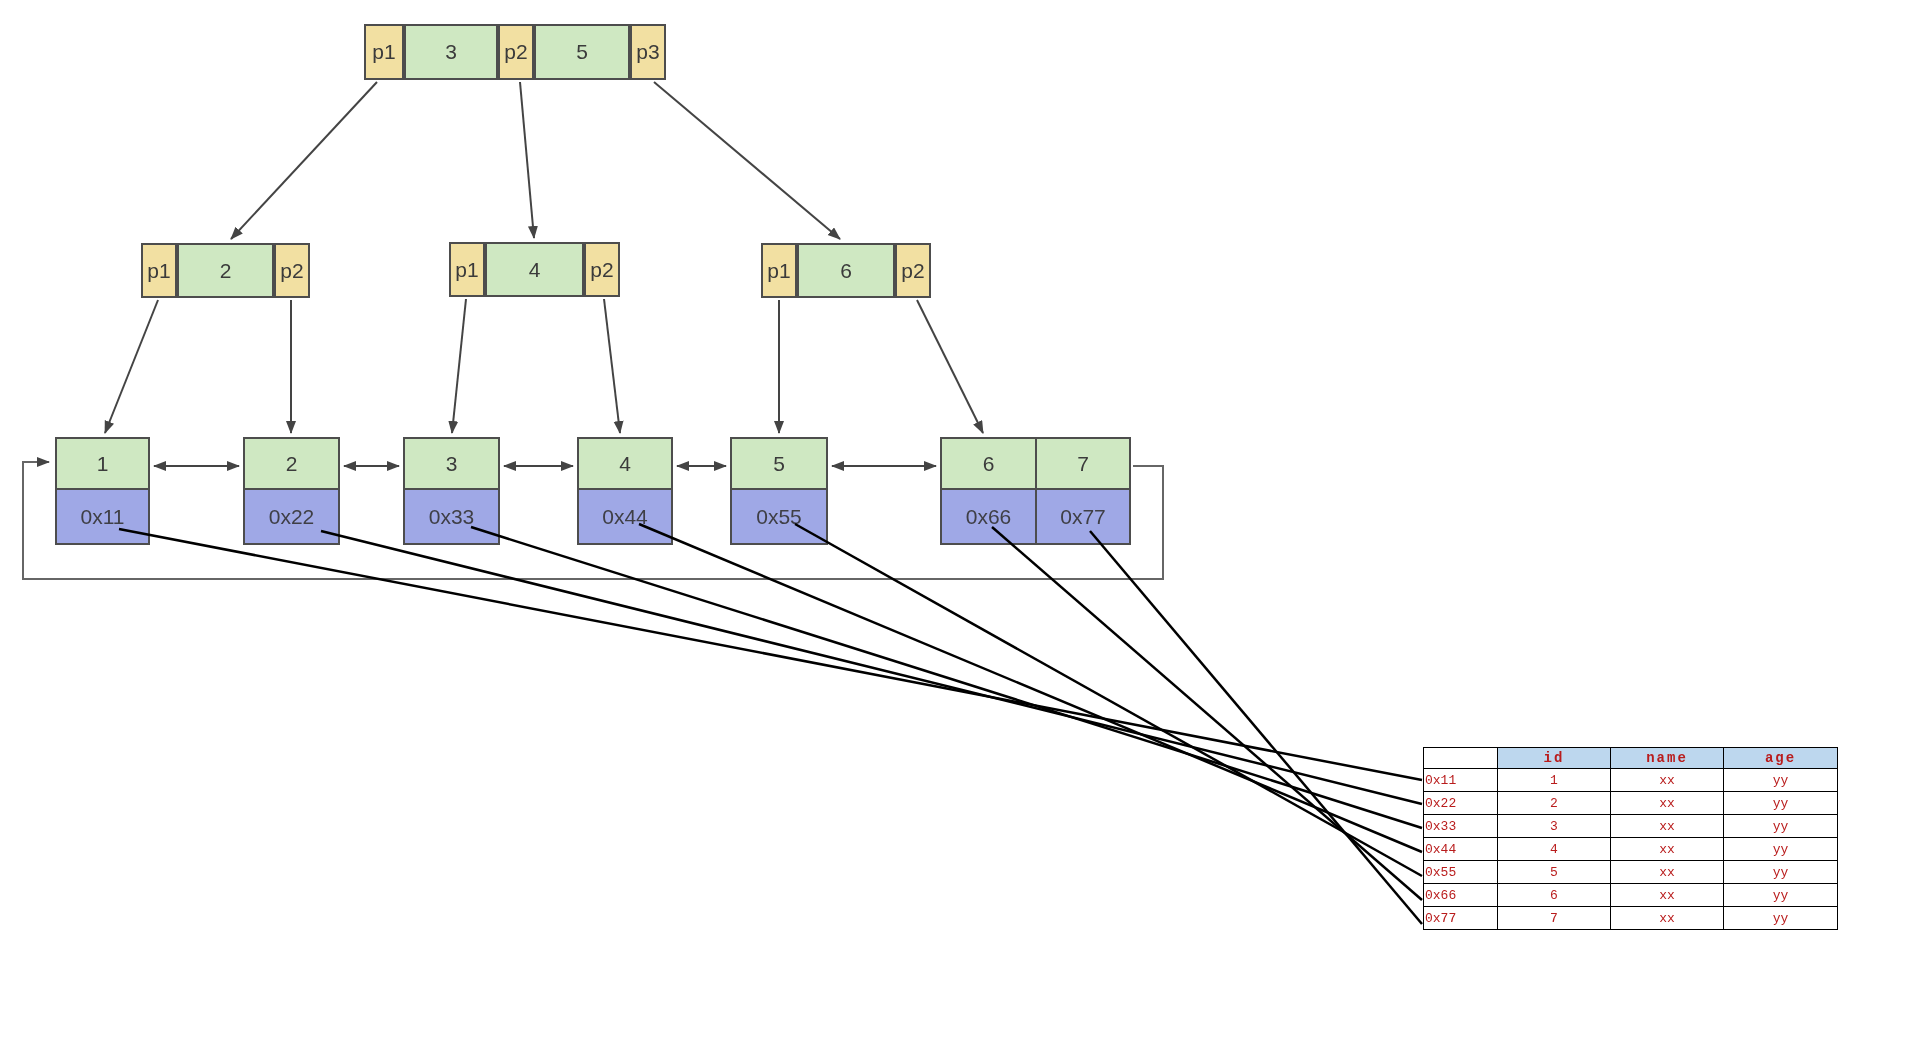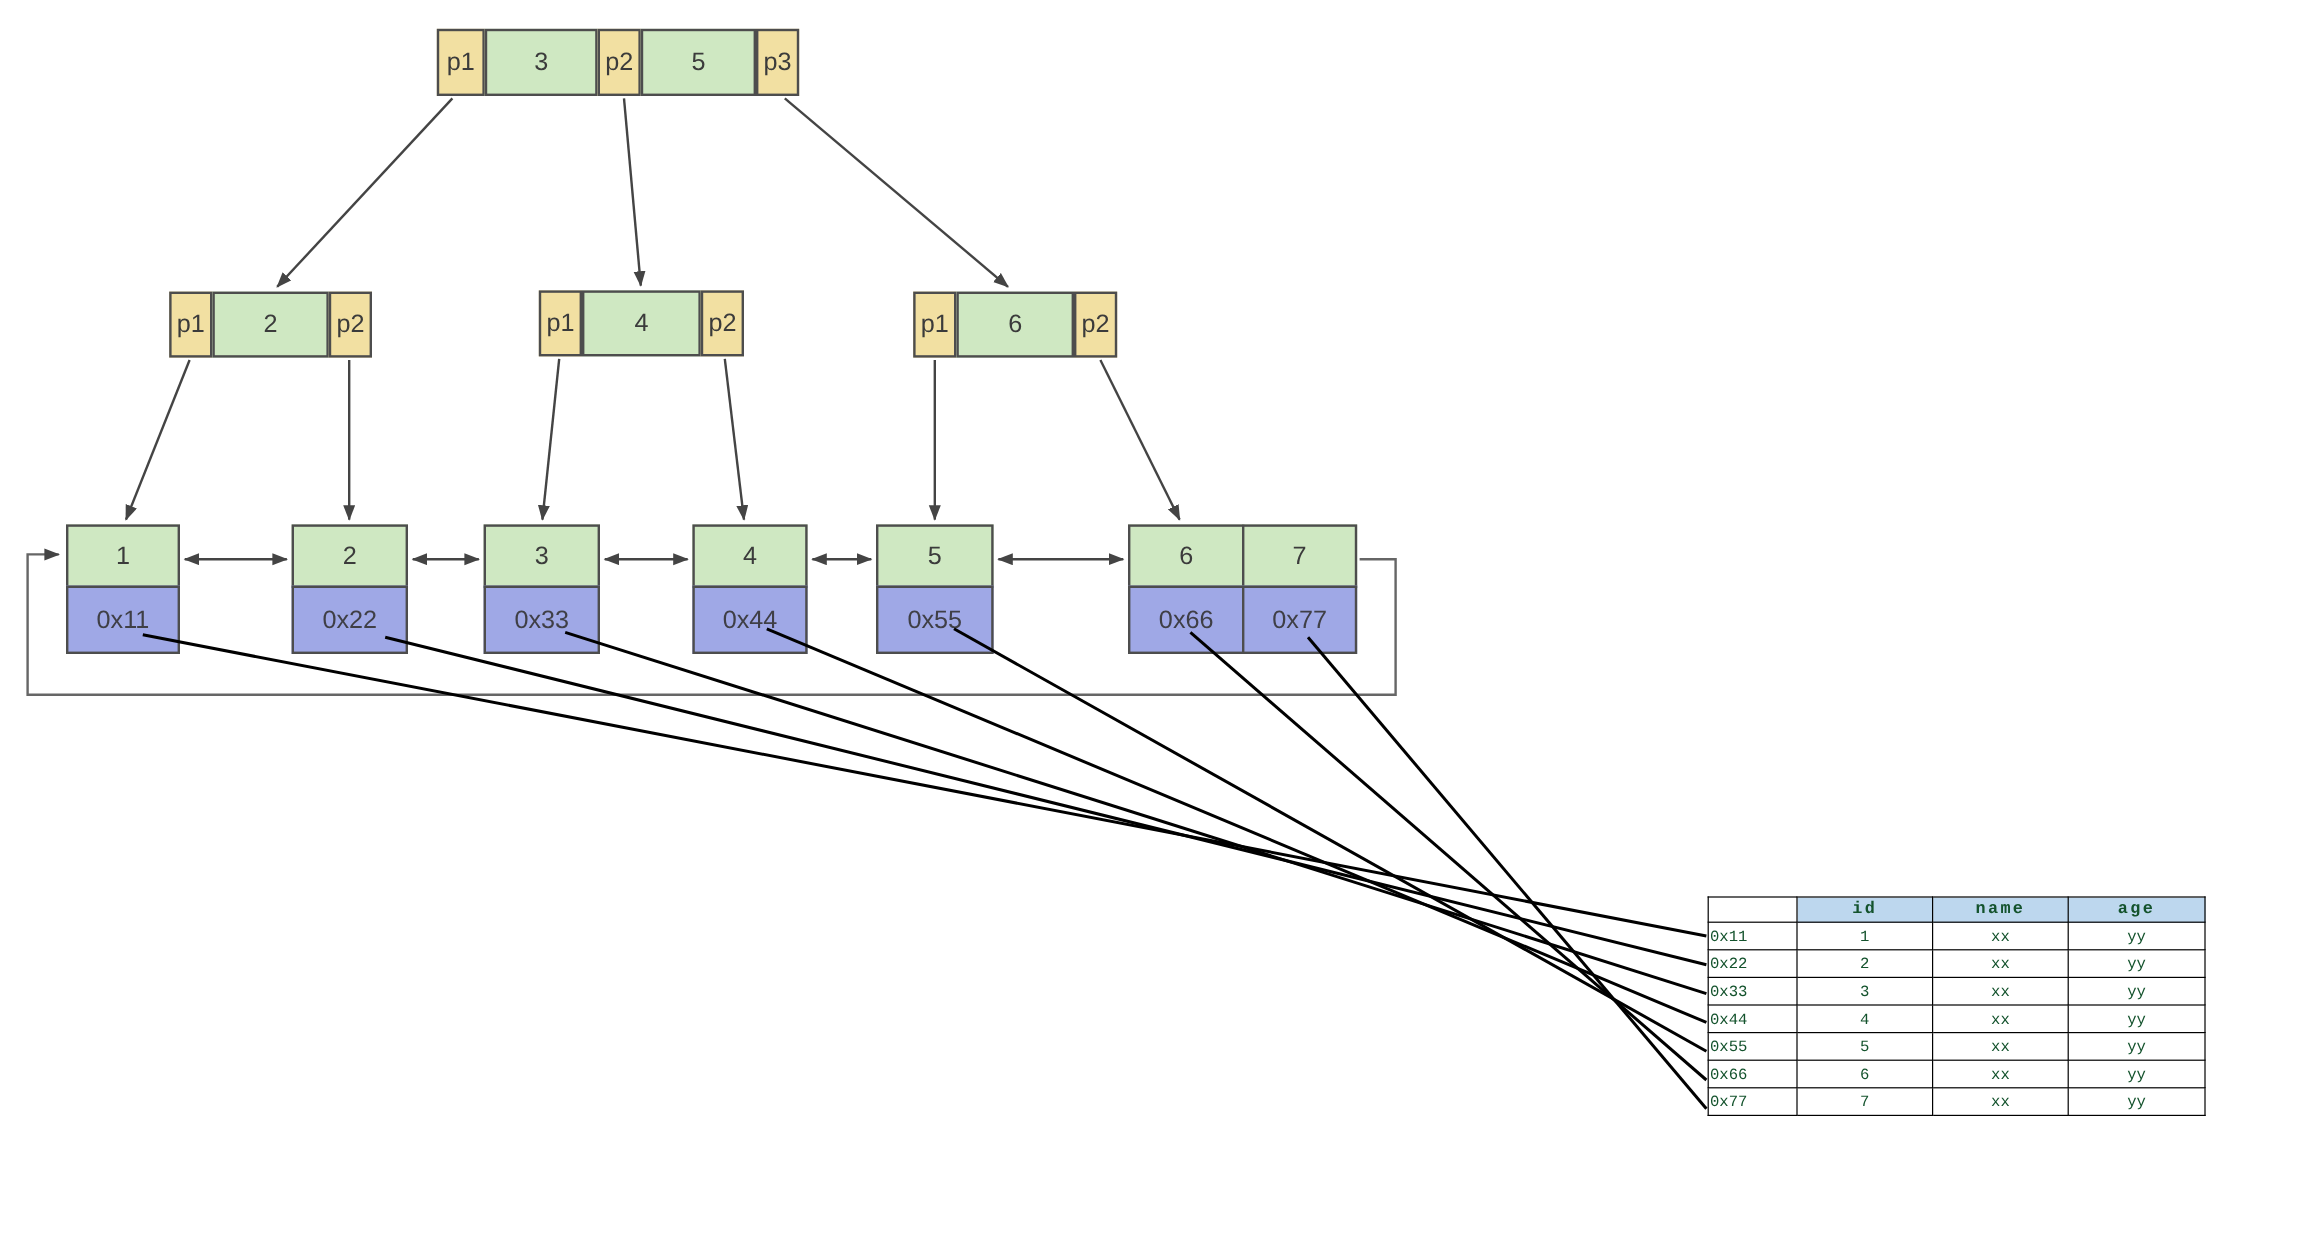--- a/index.html
+++ b/index.html
@@ -15,21 +15,21 @@
   
   .leaf{position:absolute;}
   .leaf .lkey{height:53px;background:var(--key-fill);border:2px solid var(--border);
         box-sizing:border-box;display:flex;align-items:center;justify-content:center;
         font-size:21px;color:#3b3b3b;}
   .leaf .laddr{height:57px;margin-top:-2px;background:var(--address-fill);
         border:2px solid var(--border);box-sizing:border-box;display:flex;align-items:center;
         justify-content:center;font-size:21px;color:#3f3f46;}
   
   #heap-table{position:absolute;left:1423px;top:747px;border-collapse:collapse;
-        font-family:"Liberation Mono", monospace;color:#14532d;}
+        font-family:"Liberation Mono", monospace;color:#b91c1c;}
   #heap-table th,#heap-table td{border:1px solid #000;box-sizing:border-box;padding:0;}
   #heap-table th{height:21px;font-size:14px;font-weight:bold;letter-spacing:2px;
         background:var(--table-header-fill);text-align:center;}
   #heap-table th.blank{background:#ffffff;}
   #heap-table td{height:23px;font-size:13px;text-align:center;}
   #heap-table td.addr{text-align:left;padding-left:1px;font-size:13px;}
   .c-addr{width:74px;} .c-id{width:113px;} .c-name{width:113px;} .c-age{width:114px;}
   
   #connectors{position:absolute;left:0;top:0;width:1918px;height:1046px;pointer-events:none;}
 </style>

